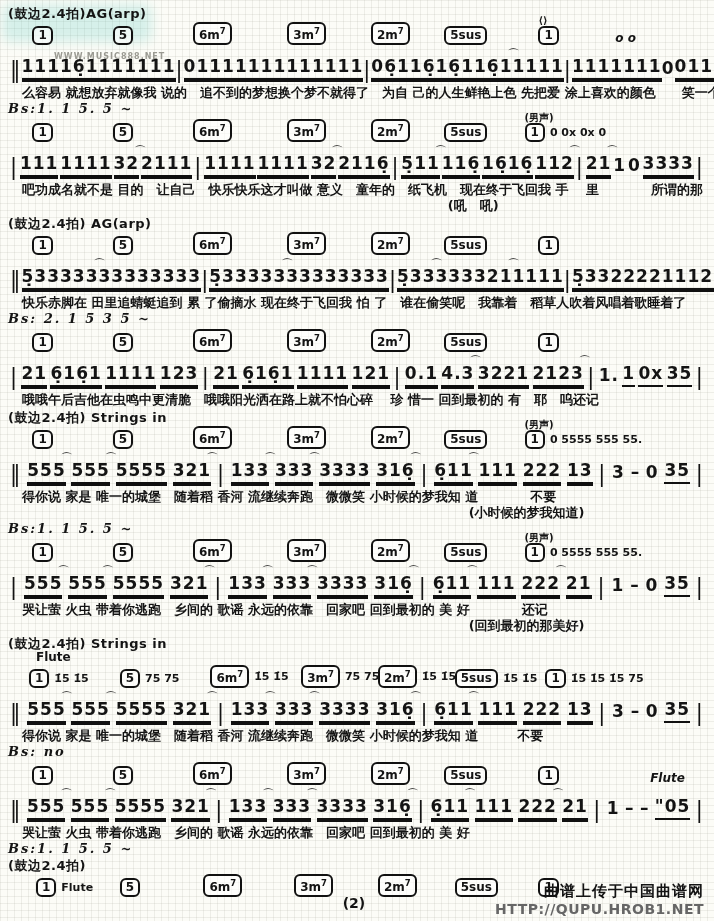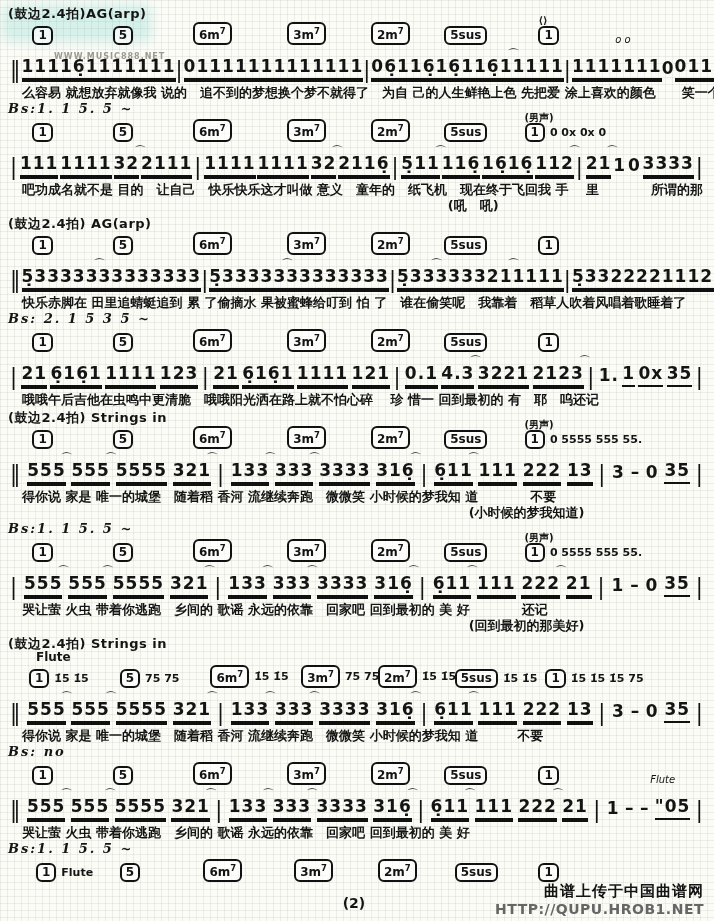--- a/index.html
+++ b/index.html
@@ -20,21 +20,21 @@
   .chordrow{position:relative;height:24px;}
   .chordpos{position:absolute;bottom:0;white-space:nowrap;}
   .cue{display:block;font-size:10px;font-weight:700;line-height:11px;white-space:nowrap;}
   .chipline{display:flex;align-items:center;gap:5px;}
   .chip{
     display:inline-block;border:2px solid #111;border-radius:6px;
     padding:0 4px;font-size:12px;font-weight:700;line-height:15px;background:rgba(255,255,255,.6);
   }
   .chip sup{font-size:8.5px;}
   .post{font-size:11px;font-weight:700;white-space:nowrap;}
-  .plain{font-size:10px;font-weight:400;font-style:italic;}
+  .plain{font-size:12px;font-weight:700;font-style:italic;}
   .notesrow{
     display:flex;justify-content:space-between;align-items:flex-end;
     height:32px;margin:3px 2px 4px 2px;
   }
   .tk{
     position:relative;display:inline-block;
     font-size:17px;font-weight:700;letter-spacing:1px;line-height:20px;
     padding-bottom:2px;
   }
   .u1{border-bottom:2px solid #111;}
@@ -259,21 +259,21 @@
         <span class="tk u2">5̣33<span class="tiearc">⌒</span></span>
         <span class="tk u2">3333</span>
         <span class="tk u2">21<span class="tiearc">⌒</span></span>
         <span class="tk u2">1111</span>
         <span class="tk bar">|</span>
         <span class="tk u2">5̣33</span>
         <span class="tk u2">222</span>
         <span class="tk u2">211</span>
         <span class="tk u2">123</span>
       </div>
-      <div class="lyr">快乐赤脚在 田里追蜻蜓追到 累 了偷摘水 果被蜜蜂给叮到 怕 了　谁在偷笑呢　我靠着　稻草人吹着风唱着歌睡着了</div>
+      <div class="lyr">快乐赤脚在 田里追蜻蜓追到 累 了偷摘水 现在终于飞回我 怕 了　谁在偷笑呢　我靠着　稻草人吹着风唱着歌睡着了</div>
       <div class="bass">Bs: 2.     1    5      3 5   ~</div>
     </div>
     <div class="system">
       <div class="chordrow">
         <span class="chordpos" style="left: 3.5%;">
           <span class="chipline">
             <span class="chip">1</span>
           </span>
         </span>
         <span class="chordpos" style="left: 15%;">
@@ -602,20 +602,21 @@
         <span class="tk">1</span>
         <span class="tk">–</span>
         <span class="tk">–</span>
         <span class="tk u1">"05</span>
         <span class="tk bar">|</span>
       </div>
       <div class="lyr">哭让萤 火虫 带着你逃跑　乡间的 歌谣 永远的依靠　回家吧 回到最初的 美 好</div>
       <div class="bass">Bs:1.      1   5.      5 ~</div>
     </div>
     <div class="system">
+      <div class="hdr">(鼓边2.4拍)</div>
       <div class="chordrow">
         <span class="chordpos" style="left: 4%;">
           <span class="chipline">
             <span class="chip">1</span>
             <span class="post">Flute</span>
           </span>
         </span>
         <span class="chordpos" style="left: 16%;">
           <span class="chipline">
             <span class="chip">5</span>

